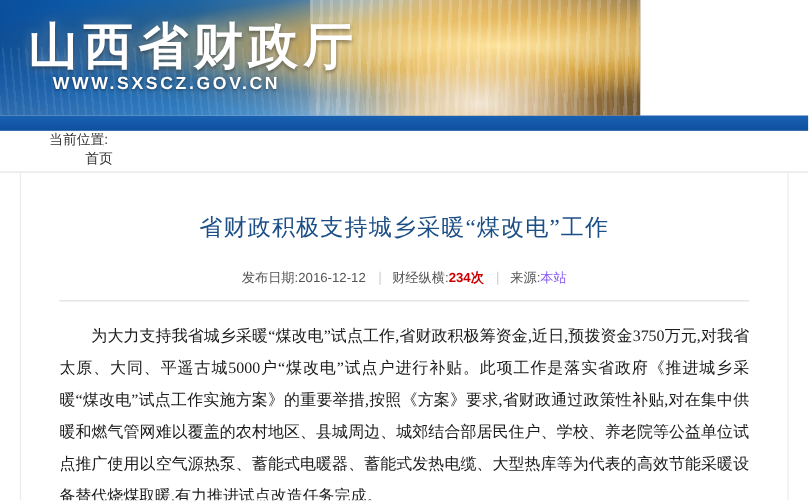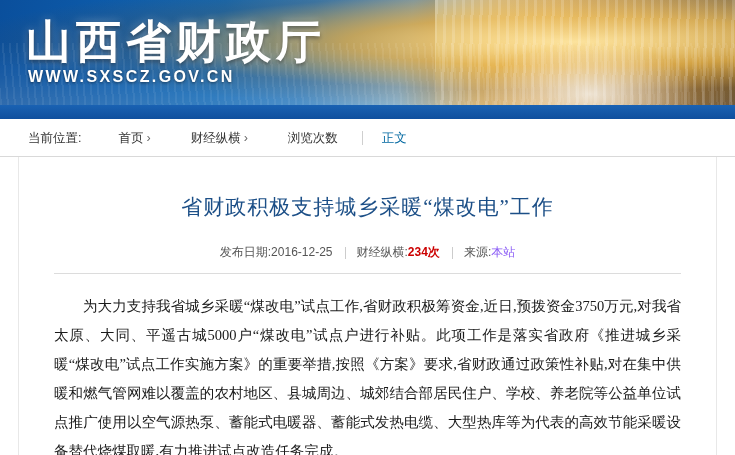--- a/index.html
+++ b/index.html
@@ -12,21 +12,21 @@
   #page {
     position: relative;
     width: 735px; height: 455px;
     overflow: hidden;
     background: #ffffff;
   }
 
   
   .banner {
     position: relative;
-    width: 735px;
+    width: 582px;
     height: 105px;
     overflow: hidden;
     background:
       radial-gradient(ellipse at 78% 40%, rgba(255,225,150,0.95) 0%, rgba(230,170,60,0.75) 28%, rgba(120,80,30,0.2) 55%, rgba(0,0,0,0) 75%),
       linear-gradient(100deg, #0a4f9c 0%, #0d5cab 16%, #1168b5 30%, #2f7cbe 42%, #7aa7c4 55%, #caa35e 66%, #c98f3a 74%, #9e6b24 84%, #6b4718 93%, #3d2a10 100%);
   }
   .banner .ridge {
     position: absolute;
     bottom: 0; left: 0;
     width: 100%; height: 62px;
@@ -56,21 +56,21 @@
     font-family: "Liberation Serif", serif;
     font-weight: bold;
     font-size: 45px;
     letter-spacing: 5px;
     color: #ffffff;
     text-shadow: 0 2px 4px rgba(0,0,0,0.45), 0 0 10px rgba(255,255,255,0.35);
     white-space: nowrap;
   }
   .banner .site-url {
     position: absolute;
-    left: 28px; top: 68px;
+    left: 48px; top: 68px;
     font-family: "Liberation Sans", sans-serif;
     font-weight: bold;
     font-size: 16px;
     letter-spacing: 2.4px;
     color: #ffffff;
     text-shadow: 0 1px 3px rgba(0,0,0,0.5);
     white-space: nowrap;
   }
 
   
@@ -90,20 +90,21 @@
   }
   .crumbbar .inner {
     position: absolute;
     left: 28px; top: 0;
     height: 38px;
     display: flex;
     align-items: center;
     font-size: 12.5px;
     color: #333333;
     white-space: nowrap;
+    flex-direction: column;
   }
   .crumbbar .crumb { color: #333; margin-left: 37px; }
   .crumbbar .sep { margin: 0 3px; color: #666; }
   .crumbbar .current {
     margin-left: 18px;
     padding-left: 26px;
     position: relative;
     color: #0369a1;
   }
   .crumbbar .current::before {
@@ -210,21 +211,21 @@
 
   <div class="content">
     <div class="side-rule left"></div>
     <div class="side-rule right"></div>
 
     <div class="article">
       <h1 class="art-title">省财政积极支持城乡采暖“煤改电”工作</h1>
 
       <div class="meta">
         <span class="cell">
-          <span>发布日期:</span><span>2016-12-25</span>
+          <span>发布日期:</span><span>2016-12-12</span>
         </span>
         <span class="cell">
           <span>财经纵横:</span><span class="count">234次</span>
         </span>
         <span class="cell">
           <span>来源:</span><span class="src-val">本站</span>
         </span>
       </div>
 
       <div class="divider"></div>

